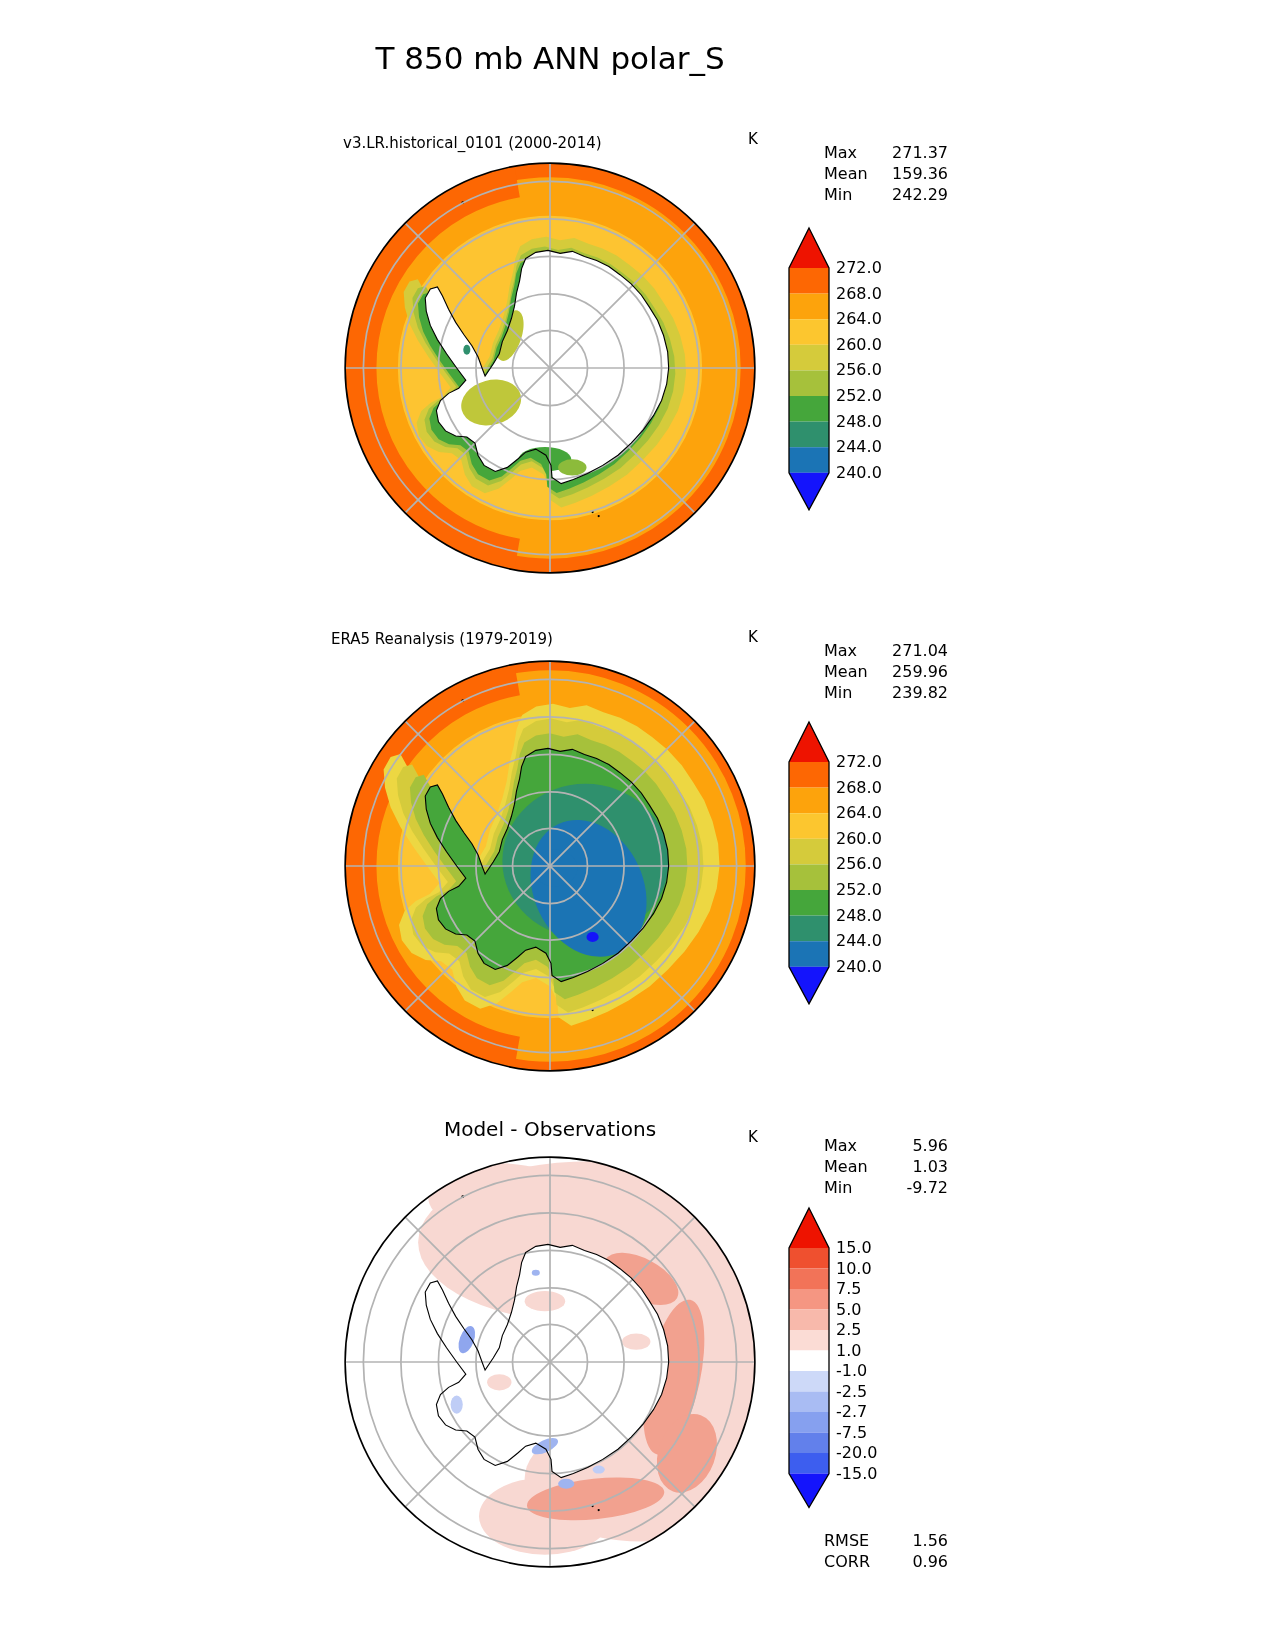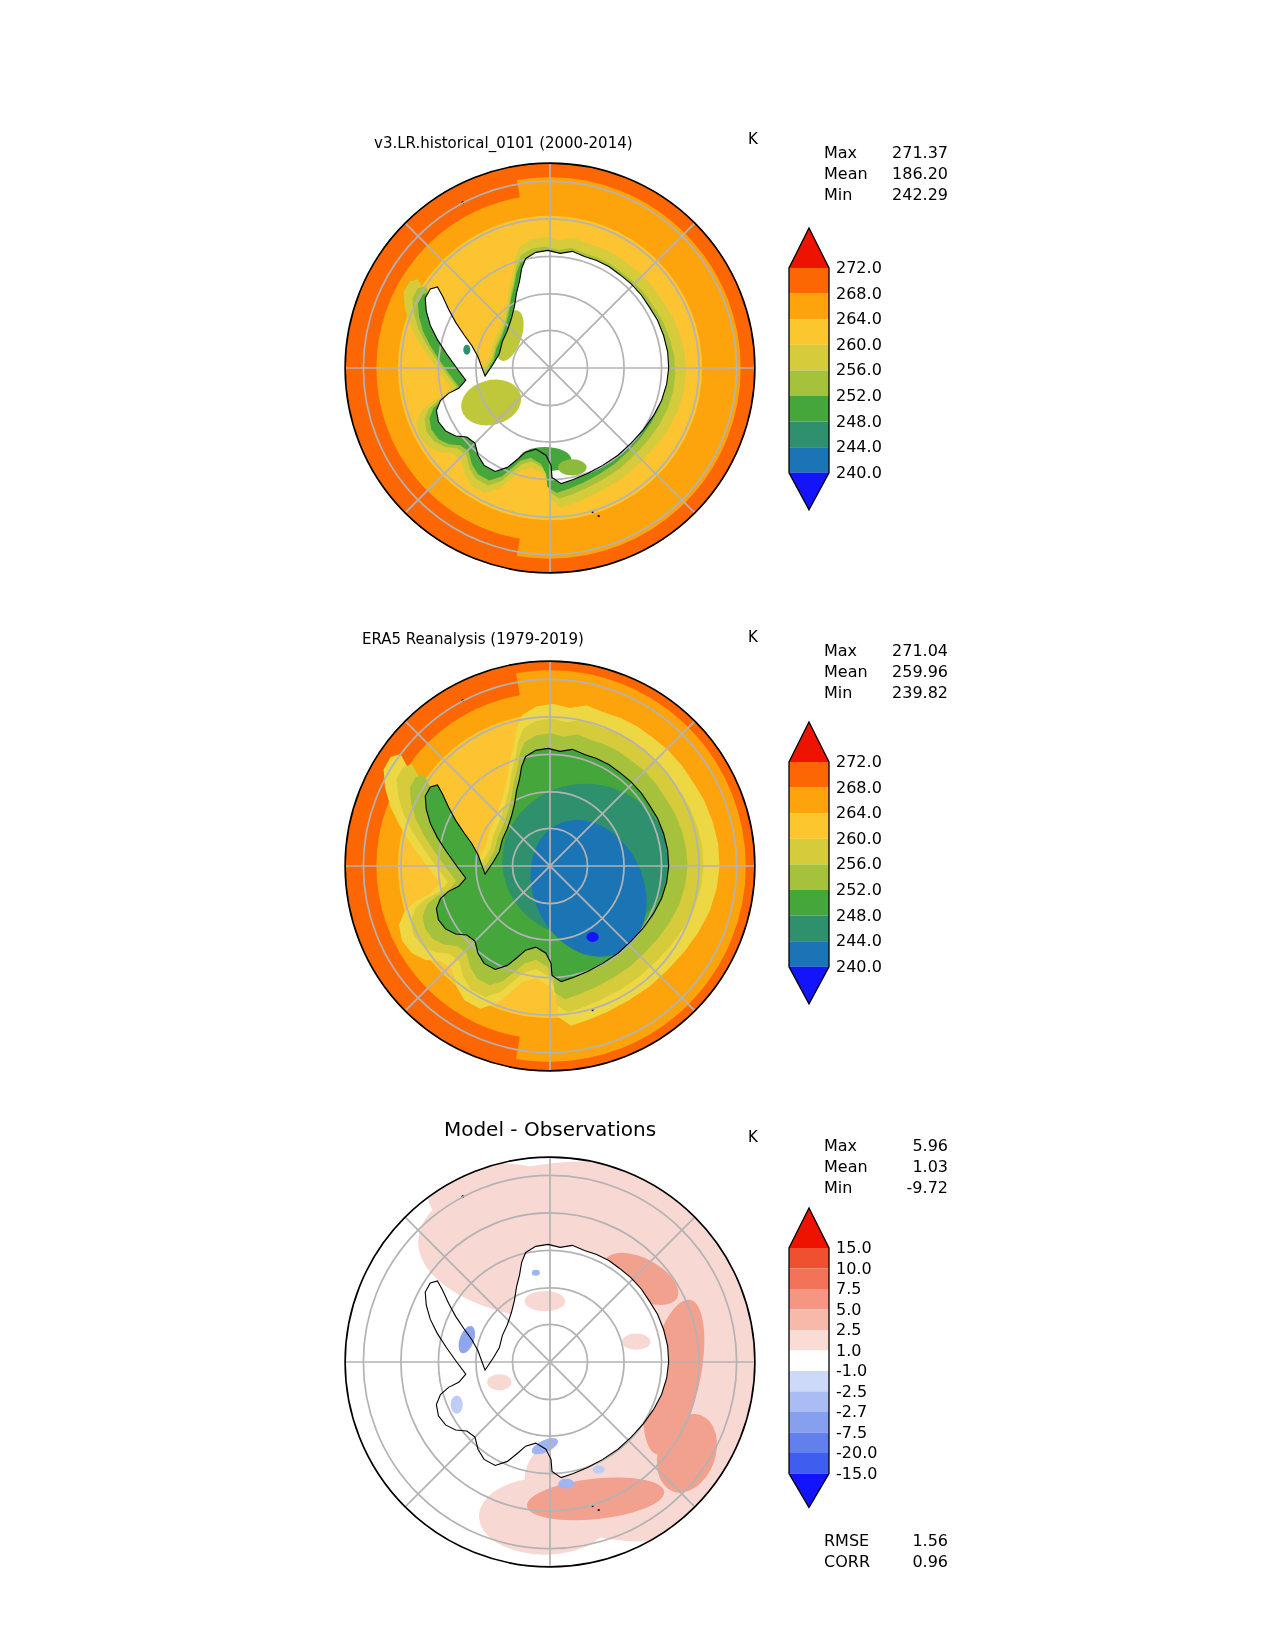--- a/index.html
+++ b/index.html
@@ -1,37 +1,38 @@
 <!DOCTYPE html>
 <html><head>
 <meta charset="utf-8">
 <style>
   html,body{margin:0;padding:0;background:#fff;}
   .page{position:relative;width:1275px;height:1650px;background:#ffffff;
         font-family:"DejaVu Sans","Liberation Sans",sans-serif;color:#000;overflow:hidden;}
   .abs{position:absolute;}
   .main-title{left:337px;top:40px;width:426px;text-align:center;font-size:31px;white-space:nowrap;}
-  .ptitle{font-size:15px;white-space:nowrap;margin-left:31px;}
+  .ptitle{font-size:15px;white-space:nowrap;}
   .ptitle-big{font-size:20px;text-align:center;width:426px;left:337px;white-space:nowrap;}
   .unit{left:748px;font-size:15px;}
   .stats{left:792px;width:124px;font-size:16px;margin-left:32px;}
   .stats .row{display:flex;justify-content:space-between;height:21px;line-height:21px;}
   .stats .lab{text-align:left;}
   .stats .val{text-align:left;}
   .cbt{position:absolute;left:836px;width:52px;text-align:left;font-size:16px;line-height:20px;}
   svg{position:absolute;}
   .coast{fill:none;stroke:#000;stroke-width:1.1;}
   .bndry{fill:none;stroke:#000;stroke-width:1.6;}
   .cb-outline{fill:none;stroke:#000;stroke-width:1.3;}
 </style>
 </head>
 <body>
 
 <div class="page">
 
+  <div class="abs main-title">T 850 mb ANN polar_S</div>
 
   <svg width="0" height="0">
     <defs>
       <path id="ant" d="M186,102 L196,96 L208,94 L220,97 L232,95 L244,100 L256,104 L268,110 L279,118 L290,127 L300,138 L308,150 L316,163 L322,178 L326,194 L327,210 L325,226 L320,242 L312,257 L302,271 L290,284 L277,296 L262,306 L247,314 L233,320 L221,324 L212,318 L211,306 L206,296 L196,290 L186,293 L178,300 L168,308 L156,312 L145,306 L139,296 L136,284 L128,278 L117,277 L107,272 L100,263 L98,252 L102,242 L110,235 L120,230 L127,222 L118,210 L108,196 L99,182 L92,168 L88,154 L87,141 L92,132 L99,130 L104,139 L110,152 L117,165 L125,177 L133,188 L139,199 L143,210 L146,218 L154,206 L160,196 L163,184 L168,173 L172,161 L175,149 L177,136 L180,124 L182,112 Z"></path>
       <clipPath id="mapclip">
           <circle cx="210" cy="210" r="202"></circle>
         </clipPath>
       <clipPath id="antclip">
           <use href="#ant"></use>
         </clipPath>
@@ -51,21 +52,21 @@
 
   <div class="abs ptitle" style="left:343px;top:134px">v3.LR.historical_0101 (2000-2014)</div>
   <div class="abs unit" style="top:130px">K</div>
   <div class="abs stats" style="top:142px">
     <div class="row">
         <span class="lab">Max</span>
         <span class="val">271.37</span>
       </div>
     <div class="row">
         <span class="lab">Mean</span>
-        <span class="val">186.20</span>
+        <span class="val">159.36</span>
       </div>
     <div class="row">
         <span class="lab">Min</span>
         <span class="val">242.29</span>
       </div>
   </div>
 
   <svg style="left:337px;top:155px" width="426" height="426" viewBox="0 0 420 420">
     <g clip-path="url(#mapclip)">
       <circle cx="210" cy="210" r="202" fill="#FDC431"></circle>

